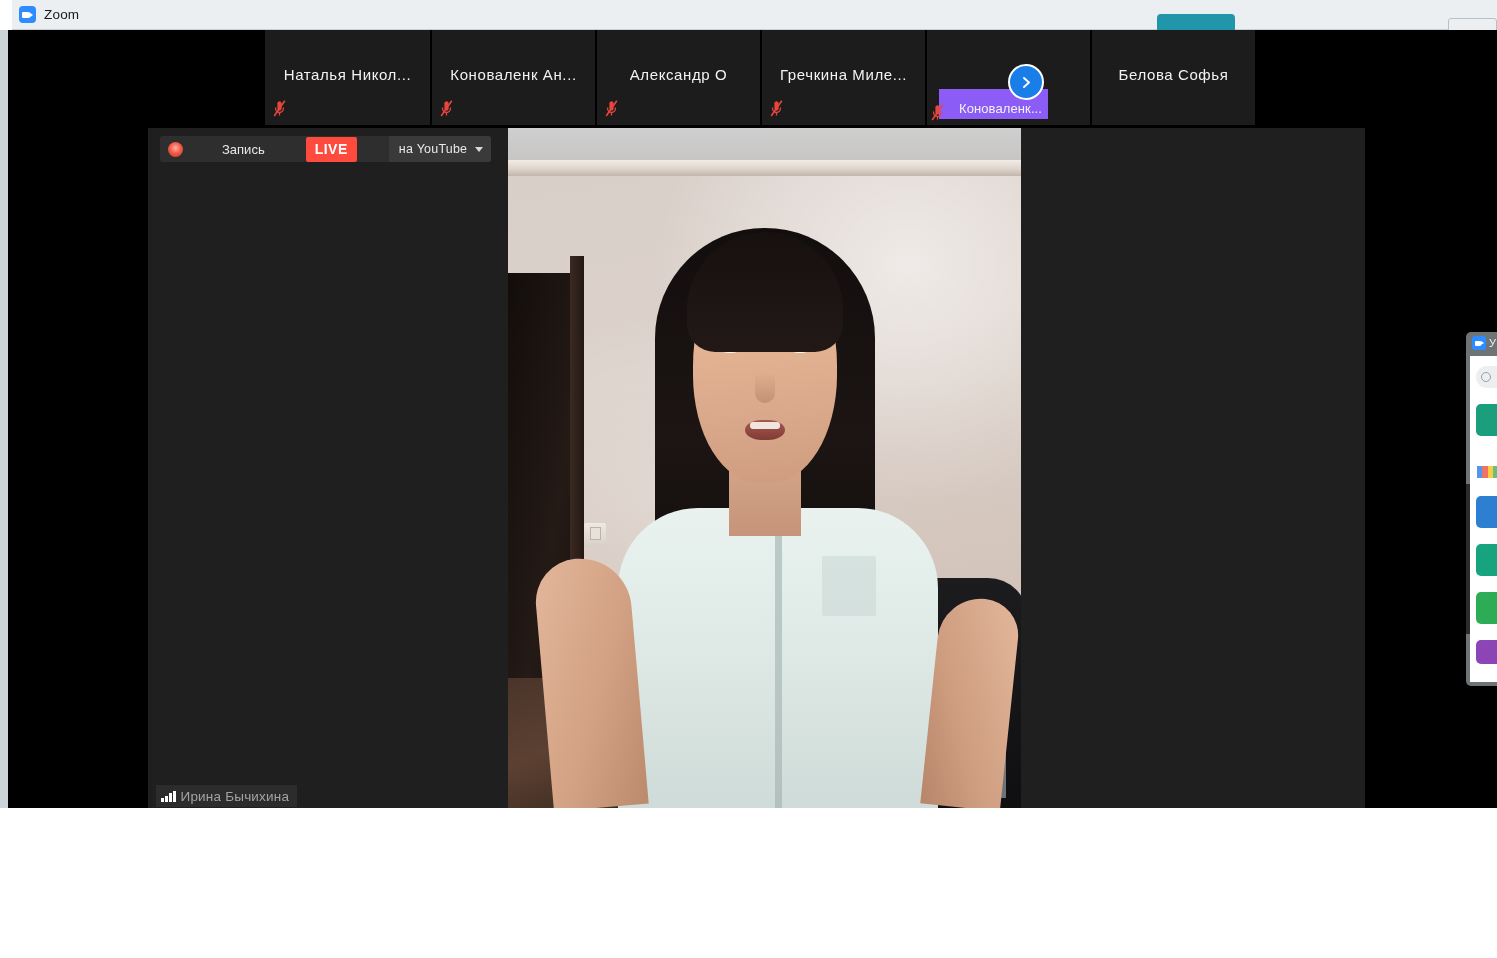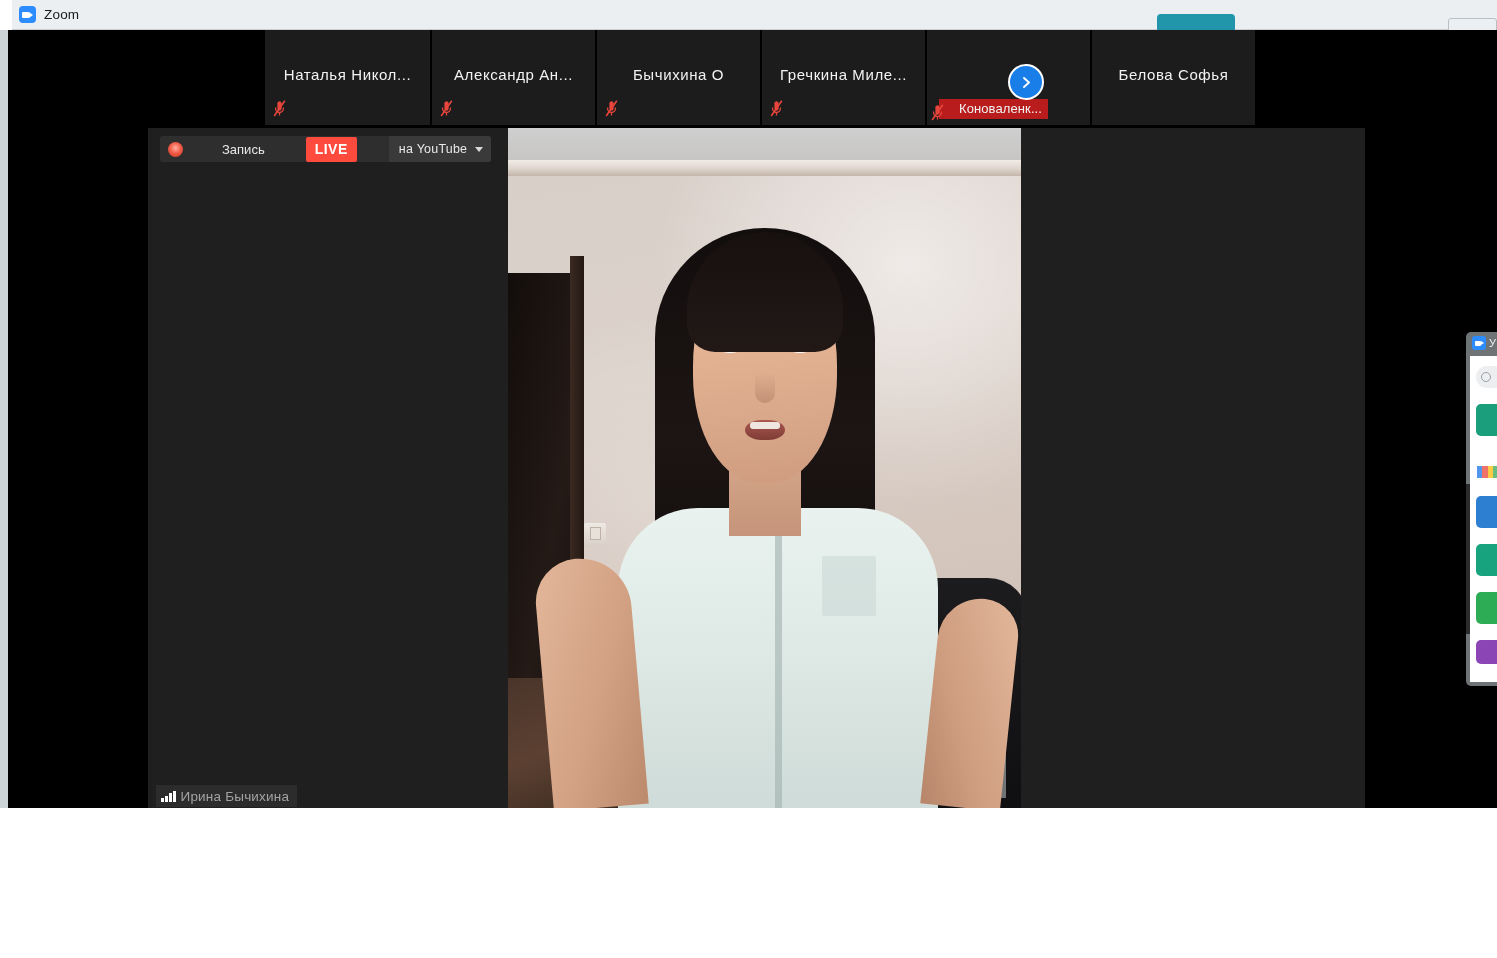--- a/index.html
+++ b/index.html
@@ -77,21 +77,21 @@
   }
   .ptile.w165 { width: 165px; }
   .ptile.w163 { width: 163px; }
   .ptile-name {
     color: #f2f2f2; font-size: 15px; letter-spacing: .6px;
     white-space: nowrap; overflow: hidden;
     margin-bottom: 6px;
   }
   .ptile-name.corner {
     position: absolute; left: 12px; bottom: 6px; margin: 0;
-    background: #b91c1c; padding: 2px 6px 3px 20px;
+    background: #8b5cf6; padding: 12px 6px 3px 20px;
     font-size: 13px; letter-spacing: .1px;
   }
   .mic-off {
     position: absolute; left: 8px; bottom: 8px;
     width: 13px; height: 17px;
   }
   .mic-off.inline { left: 4px; bottom: 4px; }
 
   .next-btn {
     position: absolute; left: 1000px; top: 34px;
@@ -351,31 +351,31 @@
         <span class="ptile-name">Наталья  Никол...</span>
         <svg class="mic-off" viewBox="0 0 13 17">
           <path d="M6.5 1.2c-1.2 0-2.1 1-2.1 2.1v5.2c0 1.2.9 2.1 2.1 2.1s2.1-.9 2.1-2.1V3.3c0-1.1-.9-2.1-2.1-2.1z" fill="#e8453c"></path>
           <path d="M2.6 7.6v1c0 2.1 1.7 3.9 3.9 3.9s3.9-1.8 3.9-3.9v-1" stroke="#e8453c" stroke-width="1.3" fill="none"></path>
           <line x1="6.5" y1="12.5" x2="6.5" y2="15.5" stroke="#e8453c" stroke-width="1.3"></line>
           <line x1="1.2" y1="16" x2="11.8" y2="0.8" stroke="#e8453c" stroke-width="1.6"></line>
         </svg>
       </div>
 
       <div class="ptile w163">
-        <span class="ptile-name">Александр  Ан...</span>
+        <span class="ptile-name">Коноваленк  Ан...</span>
         <svg class="mic-off" viewBox="0 0 13 17">
           <path d="M6.5 1.2c-1.2 0-2.1 1-2.1 2.1v5.2c0 1.2.9 2.1 2.1 2.1s2.1-.9 2.1-2.1V3.3c0-1.1-.9-2.1-2.1-2.1z" fill="#e8453c"></path>
           <path d="M2.6 7.6v1c0 2.1 1.7 3.9 3.9 3.9s3.9-1.8 3.9-3.9v-1" stroke="#e8453c" stroke-width="1.3" fill="none"></path>
           <line x1="6.5" y1="12.5" x2="6.5" y2="15.5" stroke="#e8453c" stroke-width="1.3"></line>
           <line x1="1.2" y1="16" x2="11.8" y2="0.8" stroke="#e8453c" stroke-width="1.6"></line>
         </svg>
       </div>
 
       <div class="ptile w163">
-        <span class="ptile-name">Бычихина О</span>
+        <span class="ptile-name">Александр О</span>
         <svg class="mic-off" viewBox="0 0 13 17">
           <path d="M6.5 1.2c-1.2 0-2.1 1-2.1 2.1v5.2c0 1.2.9 2.1 2.1 2.1s2.1-.9 2.1-2.1V3.3c0-1.1-.9-2.1-2.1-2.1z" fill="#e8453c"></path>
           <path d="M2.6 7.6v1c0 2.1 1.7 3.9 3.9 3.9s3.9-1.8 3.9-3.9v-1" stroke="#e8453c" stroke-width="1.3" fill="none"></path>
           <line x1="6.5" y1="12.5" x2="6.5" y2="15.5" stroke="#e8453c" stroke-width="1.3"></line>
           <line x1="1.2" y1="16" x2="11.8" y2="0.8" stroke="#e8453c" stroke-width="1.6"></line>
         </svg>
       </div>
 
       <div class="ptile w163">
         <span class="ptile-name">Гречкина  Миле...</span>

